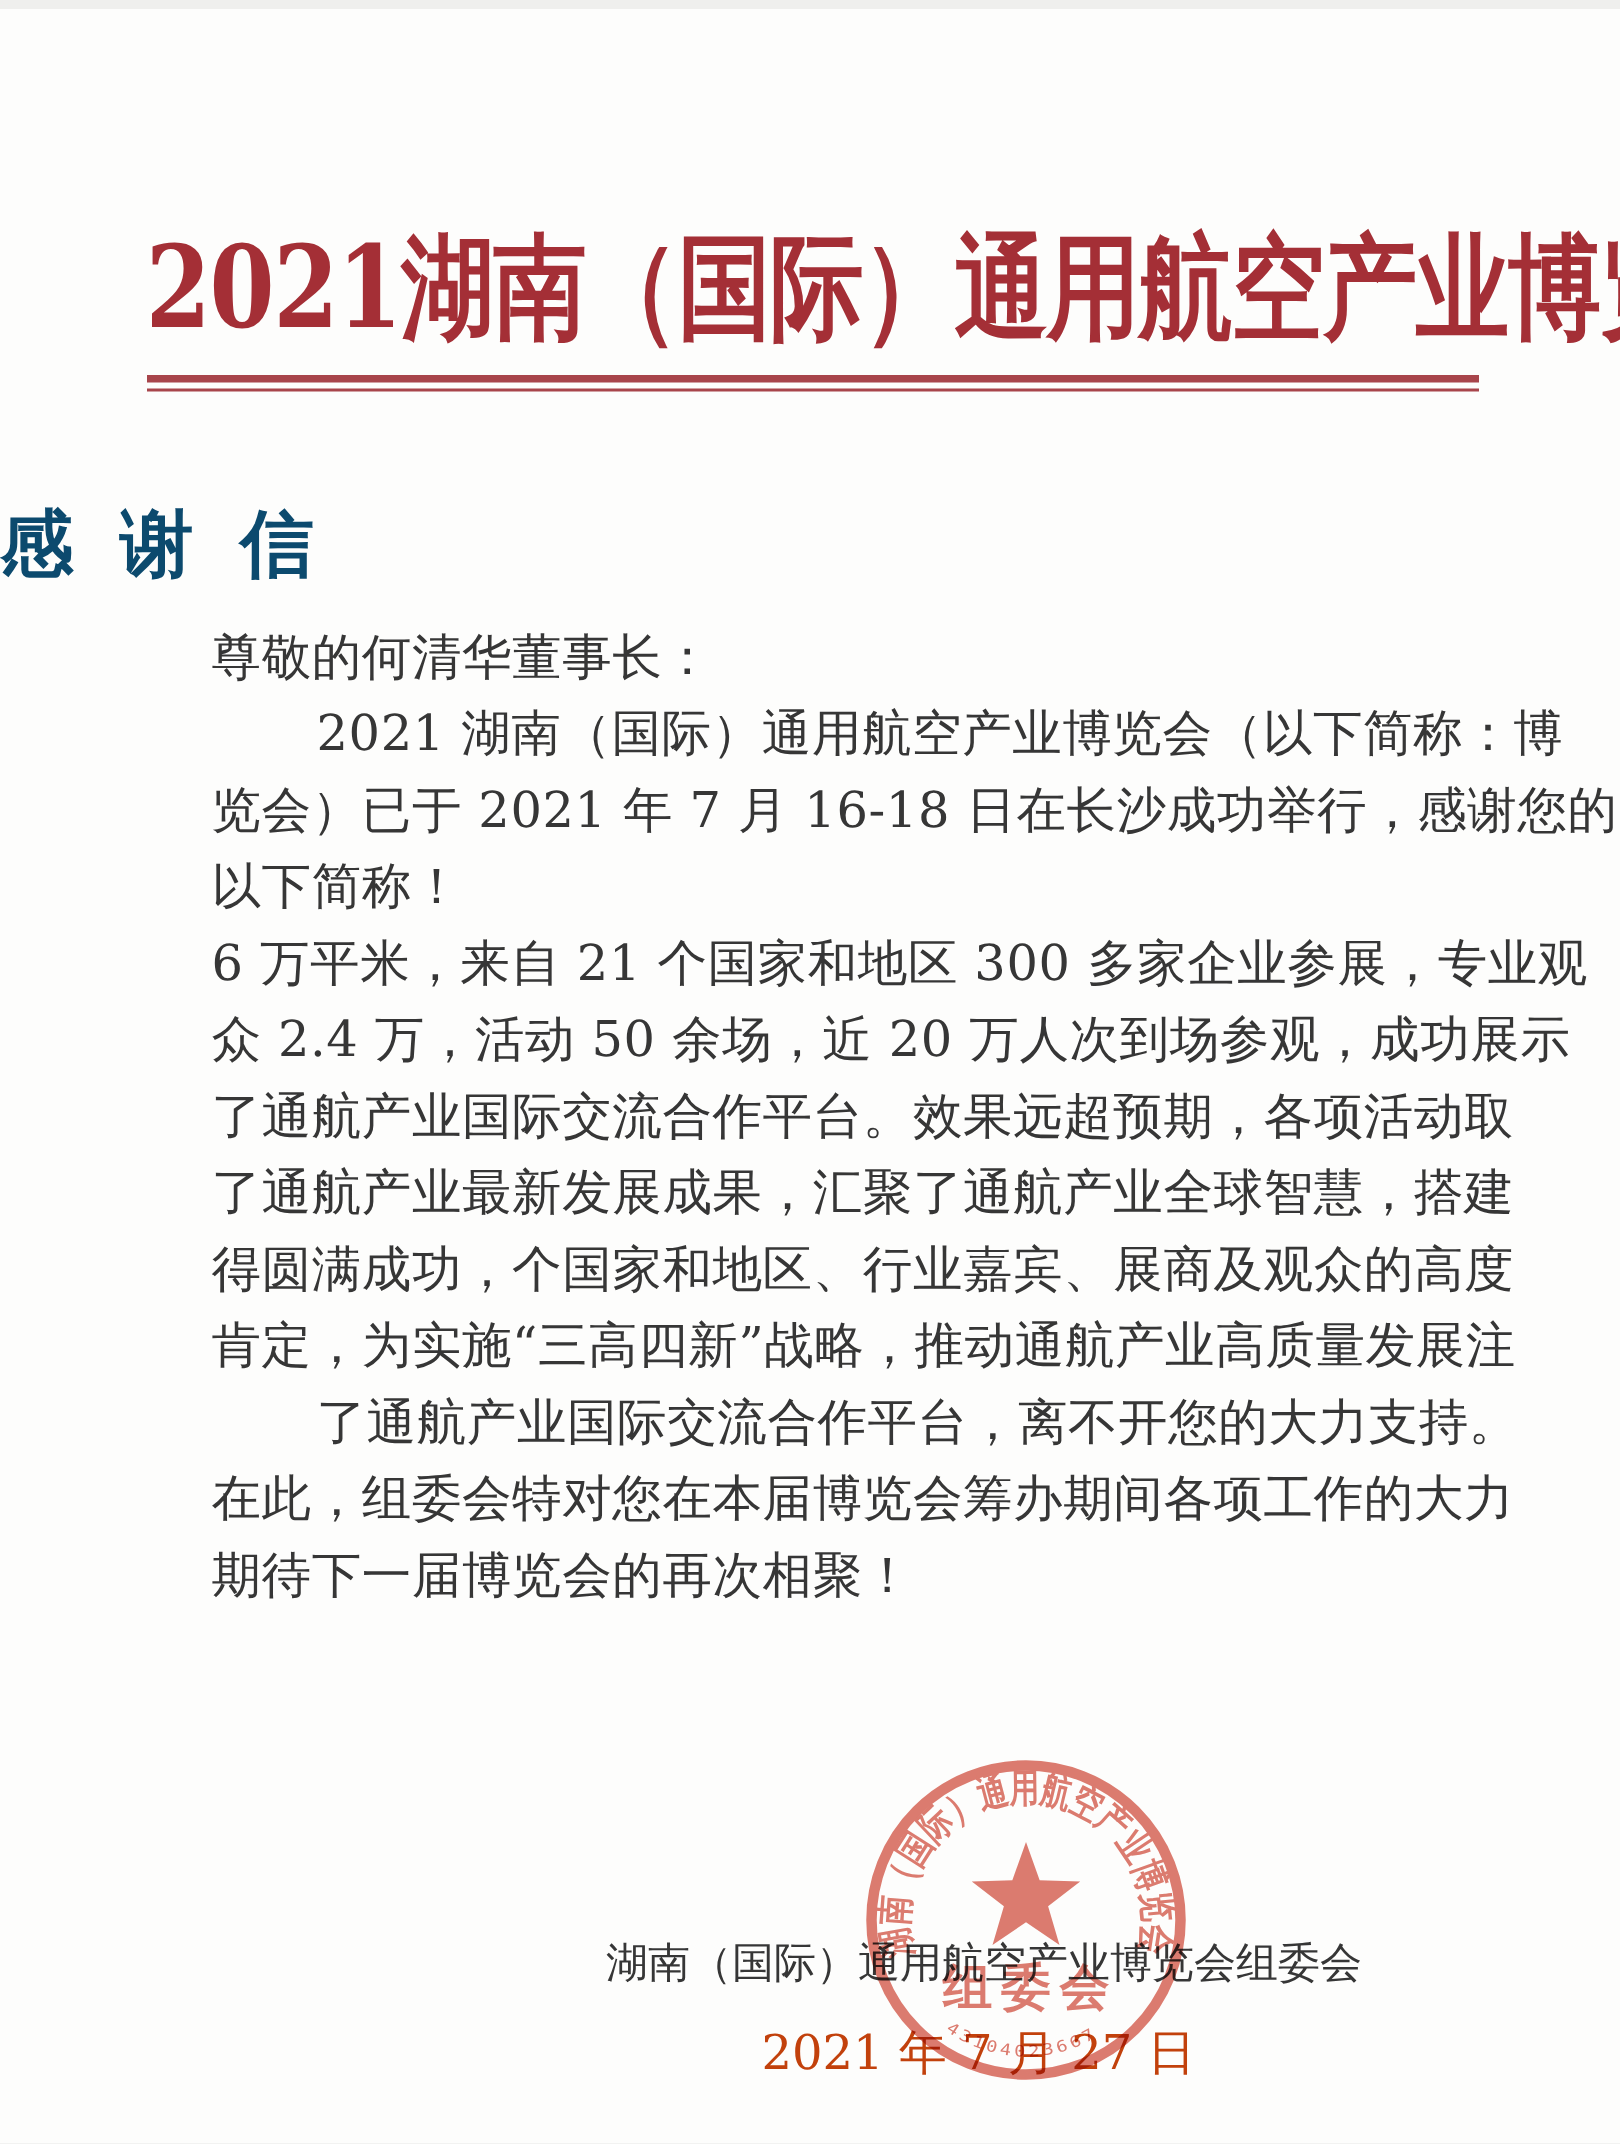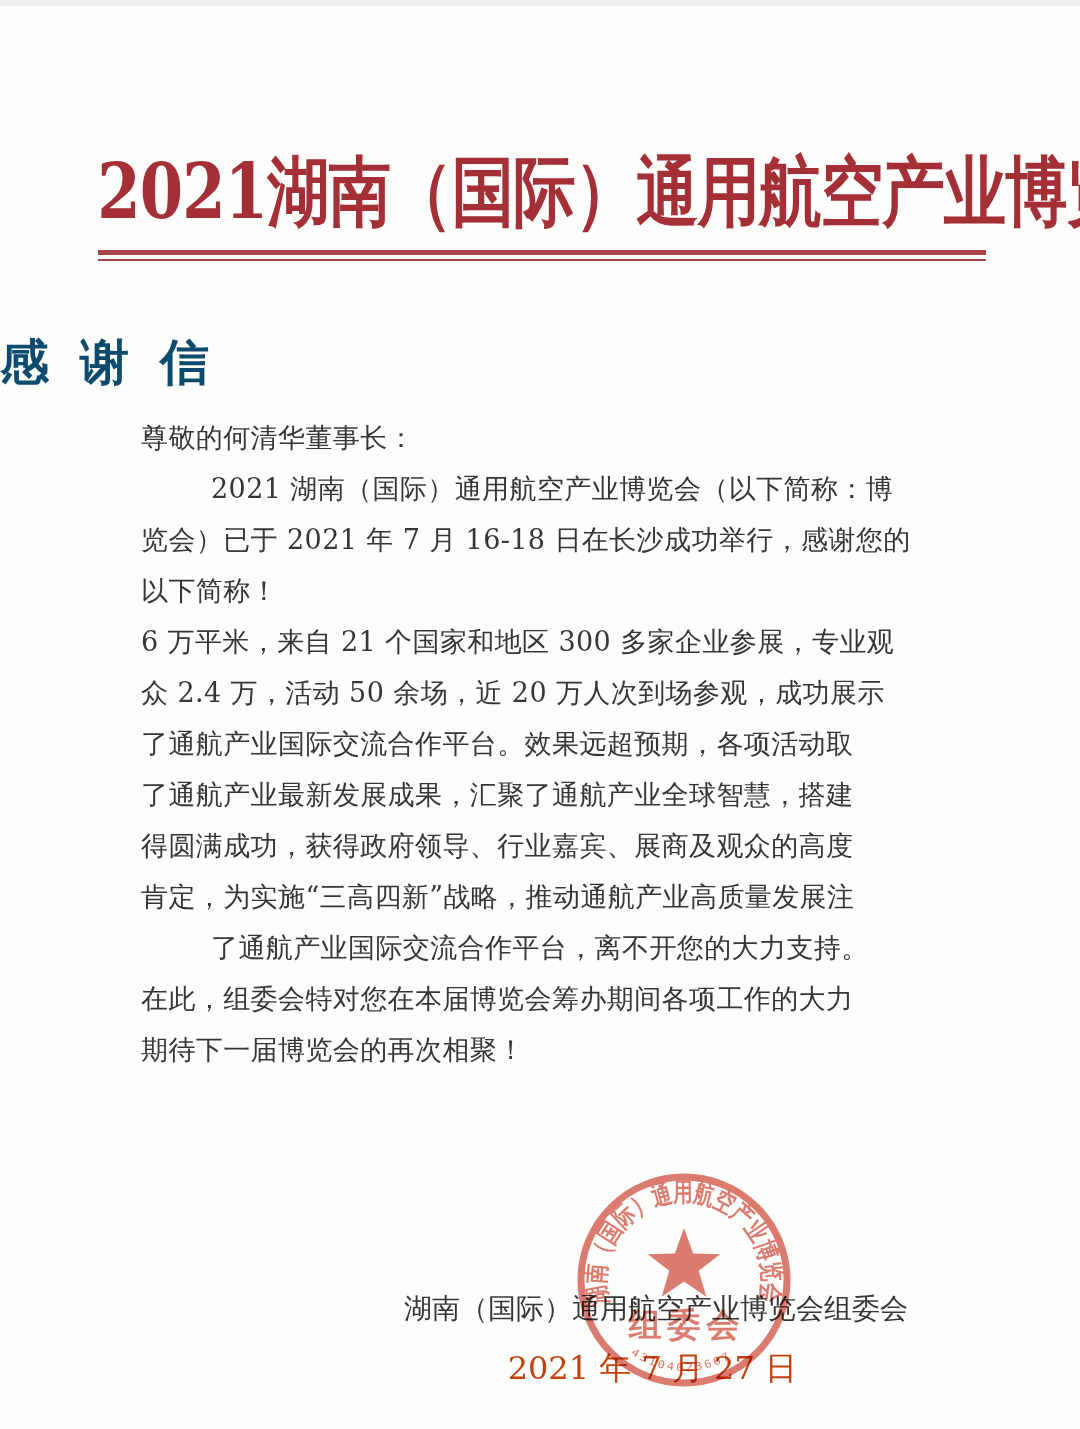--- a/index.html
+++ b/index.html
@@ -22,21 +22,21 @@
   .rule .thin  { height:2px; background:#a8454b; margin-top:4px; }
 
   .letter-title {
     position:absolute; top:300px; left:0; width:100%;
     font-weight:bold; font-size:49px; line-height:60px;
     color:#0c4a6e; word-spacing:14px;margin-top:32px;
   }
 
   .letter-body {
     position:absolute; top:412px; left:141px; width:812px;
-    font-size:27px; color:#363636; letter-spacing:0.4px;
+    font-size:33px; color:#363636; letter-spacing:0.4px;
   }
   .letter-body .line { height:51px; line-height:51px; white-space:nowrap; }
   .letter-body .line.indent { padding-left:70px; }
 
   .sig-line  { position:absolute; top:1290px; right:172px; font-size:28px; color:#363636; white-space:nowrap; }
   .date-line { position:absolute; top:1347px; right:283px; font-size:32px; color:#c2410c; white-space:nowrap; }
 
   .stamp {
     position:absolute; left:566px; top:1162px; width:236px; height:236px;
     mix-blend-mode:multiply; opacity:0.88; pointer-events:none;
@@ -61,21 +61,21 @@
 
   <div class="letter-body">
       <div class="line">尊敬的何清华董事长：</div>
       <div class="line indent">2021 湖南（国际）通用航空产业博览会（以下简称：博</div>
       <div class="line">览会）已于 2021 年 7 月 16-18 日在长沙成功举行，感谢您的</div>
       <div class="line">以下简称！</div>
       <div class="line">6 万平米，来自 21 个国家和地区 300 多家企业参展，专业观</div>
       <div class="line">众 2.4 万，活动 50 余场，近 20 万人次到场参观，成功展示</div>
       <div class="line">了通航产业国际交流合作平台。效果远超预期，各项活动取</div>
       <div class="line">了通航产业最新发展成果，汇聚了通航产业全球智慧，搭建</div>
-      <div class="line">得圆满成功，获得政府领导、行业嘉宾、展商及观众的高度</div>
+      <div class="line">得圆满成功，个国家和地区、行业嘉宾、展商及观众的高度</div>
       <div class="line">肯定，为实施“三高四新”战略，推动通航产业高质量发展注</div>
       <div class="line indent">了通航产业国际交流合作平台，离不开您的大力支持。</div>
       <div class="line">在此，组委会特对您在本届博览会筹办期间各项工作的大力</div>
       <div class="line">期待下一届博览会的再次相聚！</div>
     </div>
 
   <div class="sig-line">湖南（国际）通用航空产业博览会组委会</div>
   <div class="date-line">2021 年 7 月 27 日</div>
 
   <div class="stamp">

